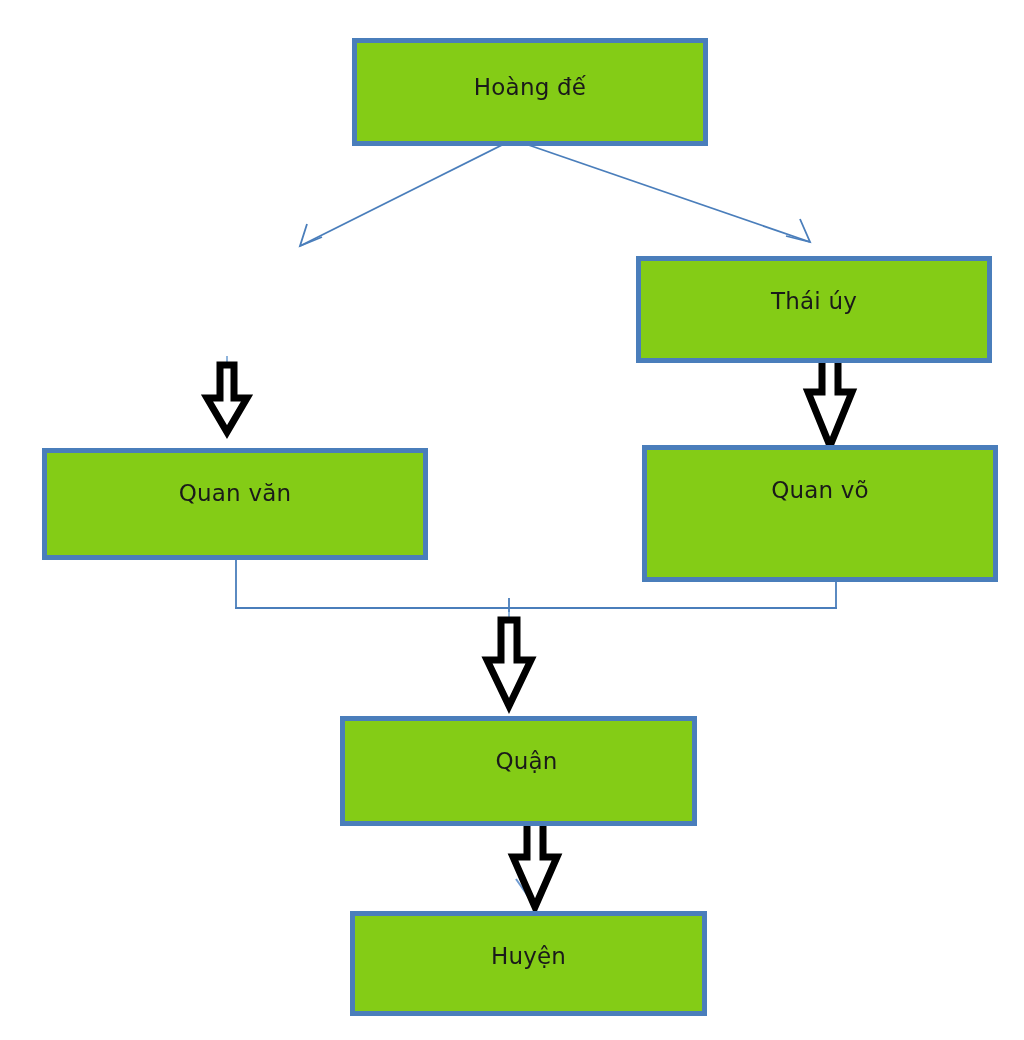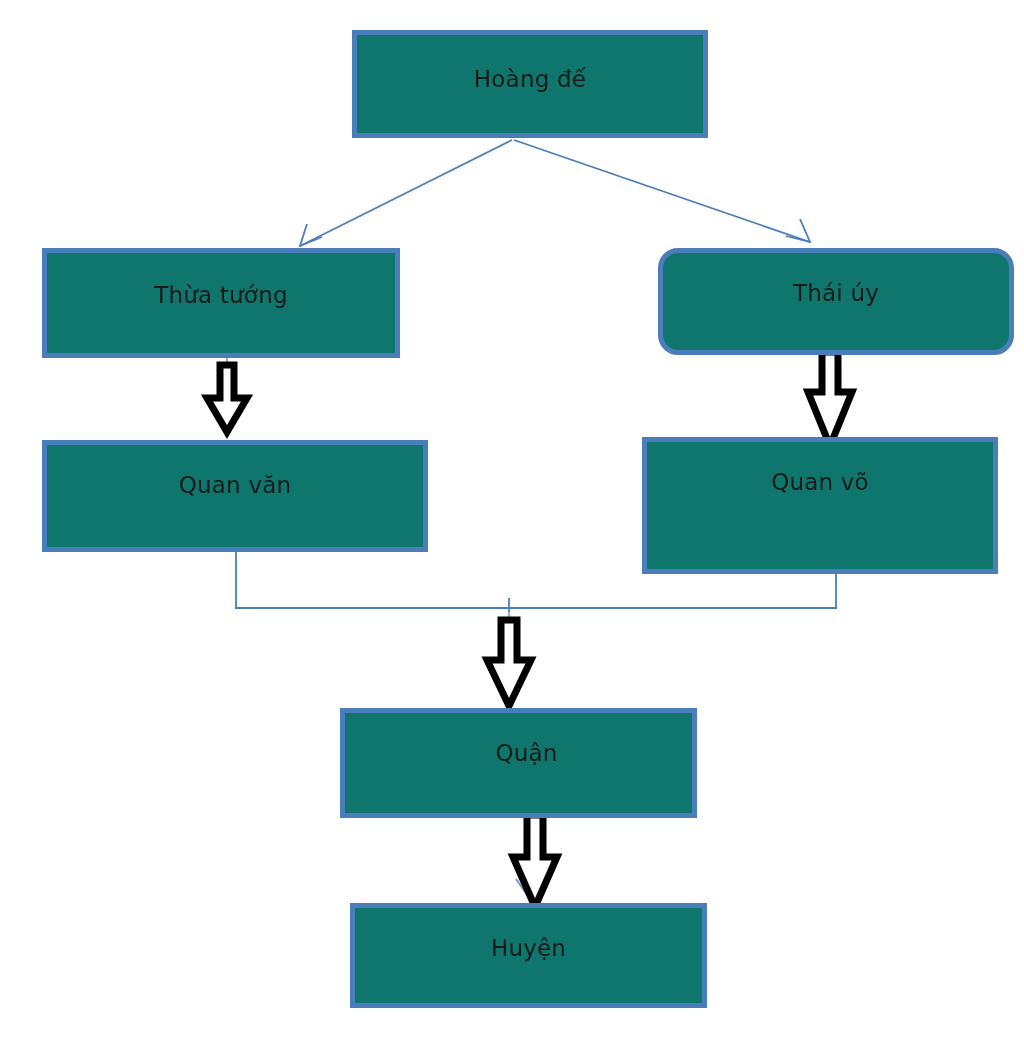--- a/index.html
+++ b/index.html
@@ -24,23 +24,24 @@
     left: 0;
     top: 0;
     width: 1024px;
     height: 1040px;
     pointer-events: none;
   }
   
   .node {
     position: absolute;
     box-sizing: border-box;
-    background: #0f766e;
+    background: #84cc16;
     border: 5px solid #4A7EBB;
     display: block;
+    margin-top: 8px;
   }
   .node-label {
     position: absolute;
     left: 0;
     right: 0;
     text-align: center;
     color: #1a1a1a;
     font-size: 23px;
     line-height: 1.1;
     letter-spacing: 0.2px;
@@ -93,25 +94,22 @@
 
     <g>
       <path d="M 527,815 L 543,815 L 543,857 L 557,857 L 535,907 L 513,857 L 527,857 Z" fill="#ffffff" stroke="#000000" stroke-width="7" stroke-linejoin="miter"></path>
     </g>
   </svg>
 
   <div class="node" style="left:352px; top:30px; width:356px; height:108px;">
     <div class="node-label" style="top:32px;">Hoàng đế</div>
   </div>
 
-  <div class="node" style="left:42px; top:248px; width:358px; height:110px;">
-    <div class="node-label" style="top:30px;">Thừa tướng</div>
-  </div>
 
-  <div class="node" style="left:658px; top:248px; width:356px; height:107px;border-radius:20px;">
+  <div class="node" style="left:636px; top:248px; width:356px; height:107px;">
     <div class="node-label" style="top:28px;">Thái úy</div>
   </div>
 
   <div class="node" style="left:42px; top:440px; width:386px; height:112px;padding-left:17px;">
     <div class="node-label" style="top:28px;">Quan văn</div>
   </div>
 
   <div class="node" style="left:642px; top:437px; width:356px; height:137px;">
     <div class="node-label" style="top:28px;">Quan võ</div>
   </div>

